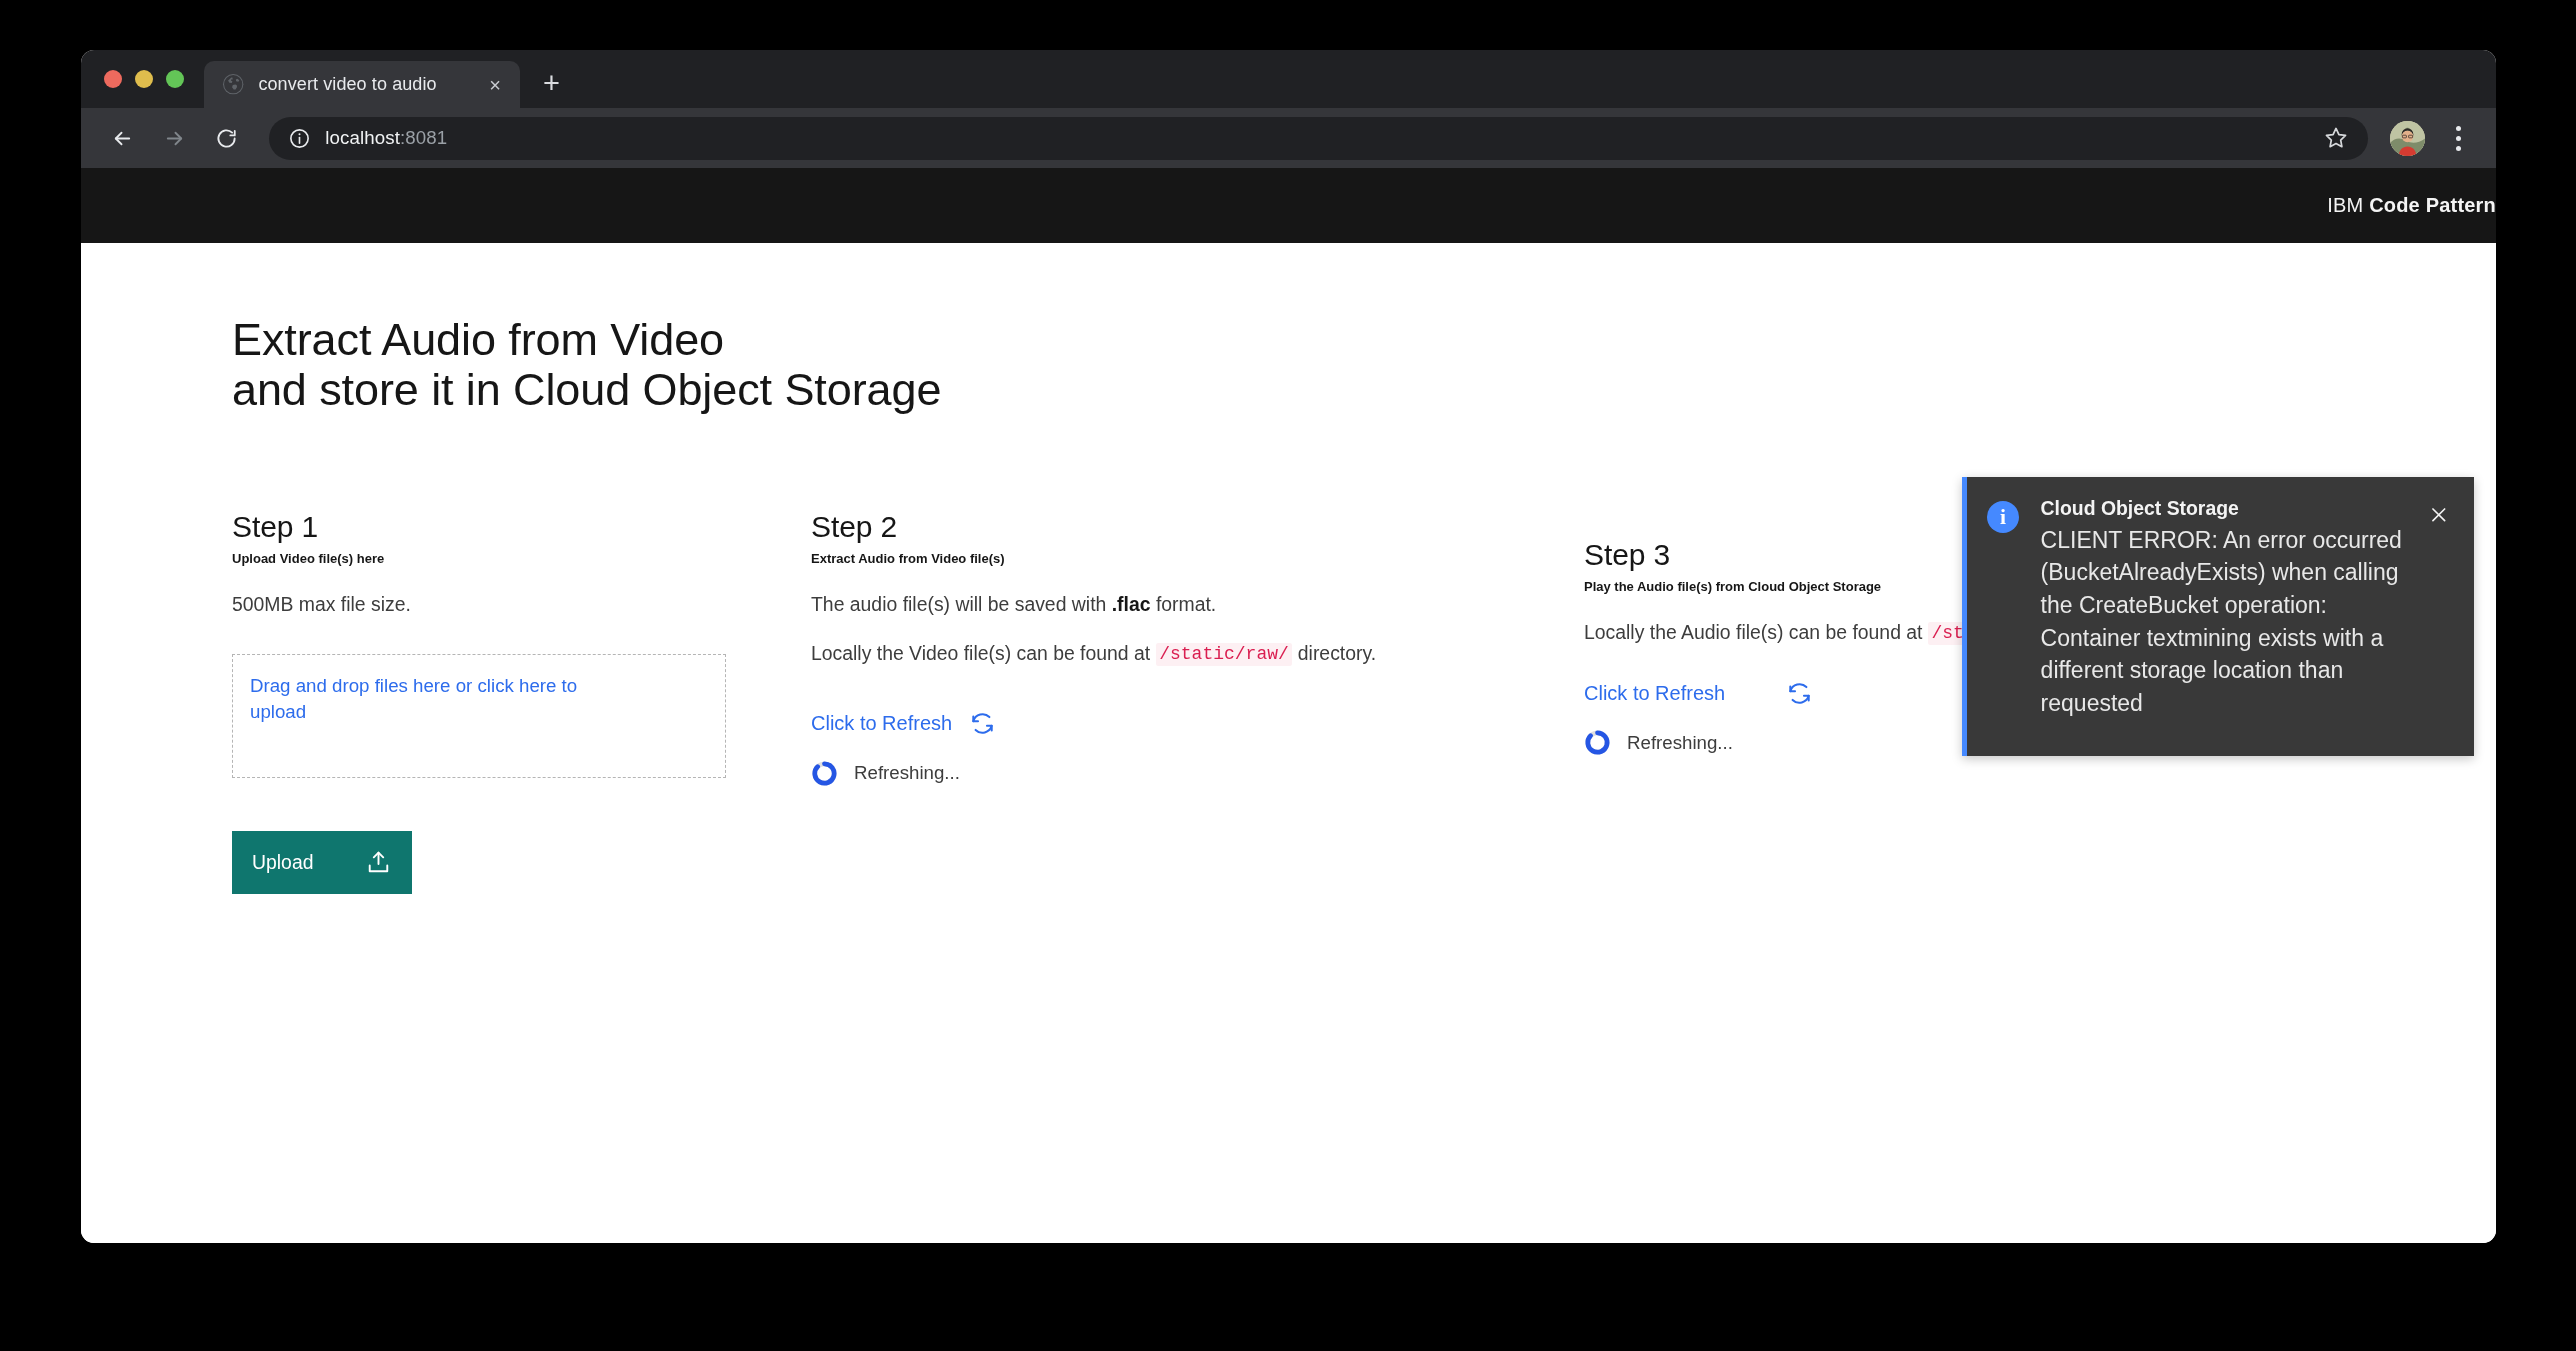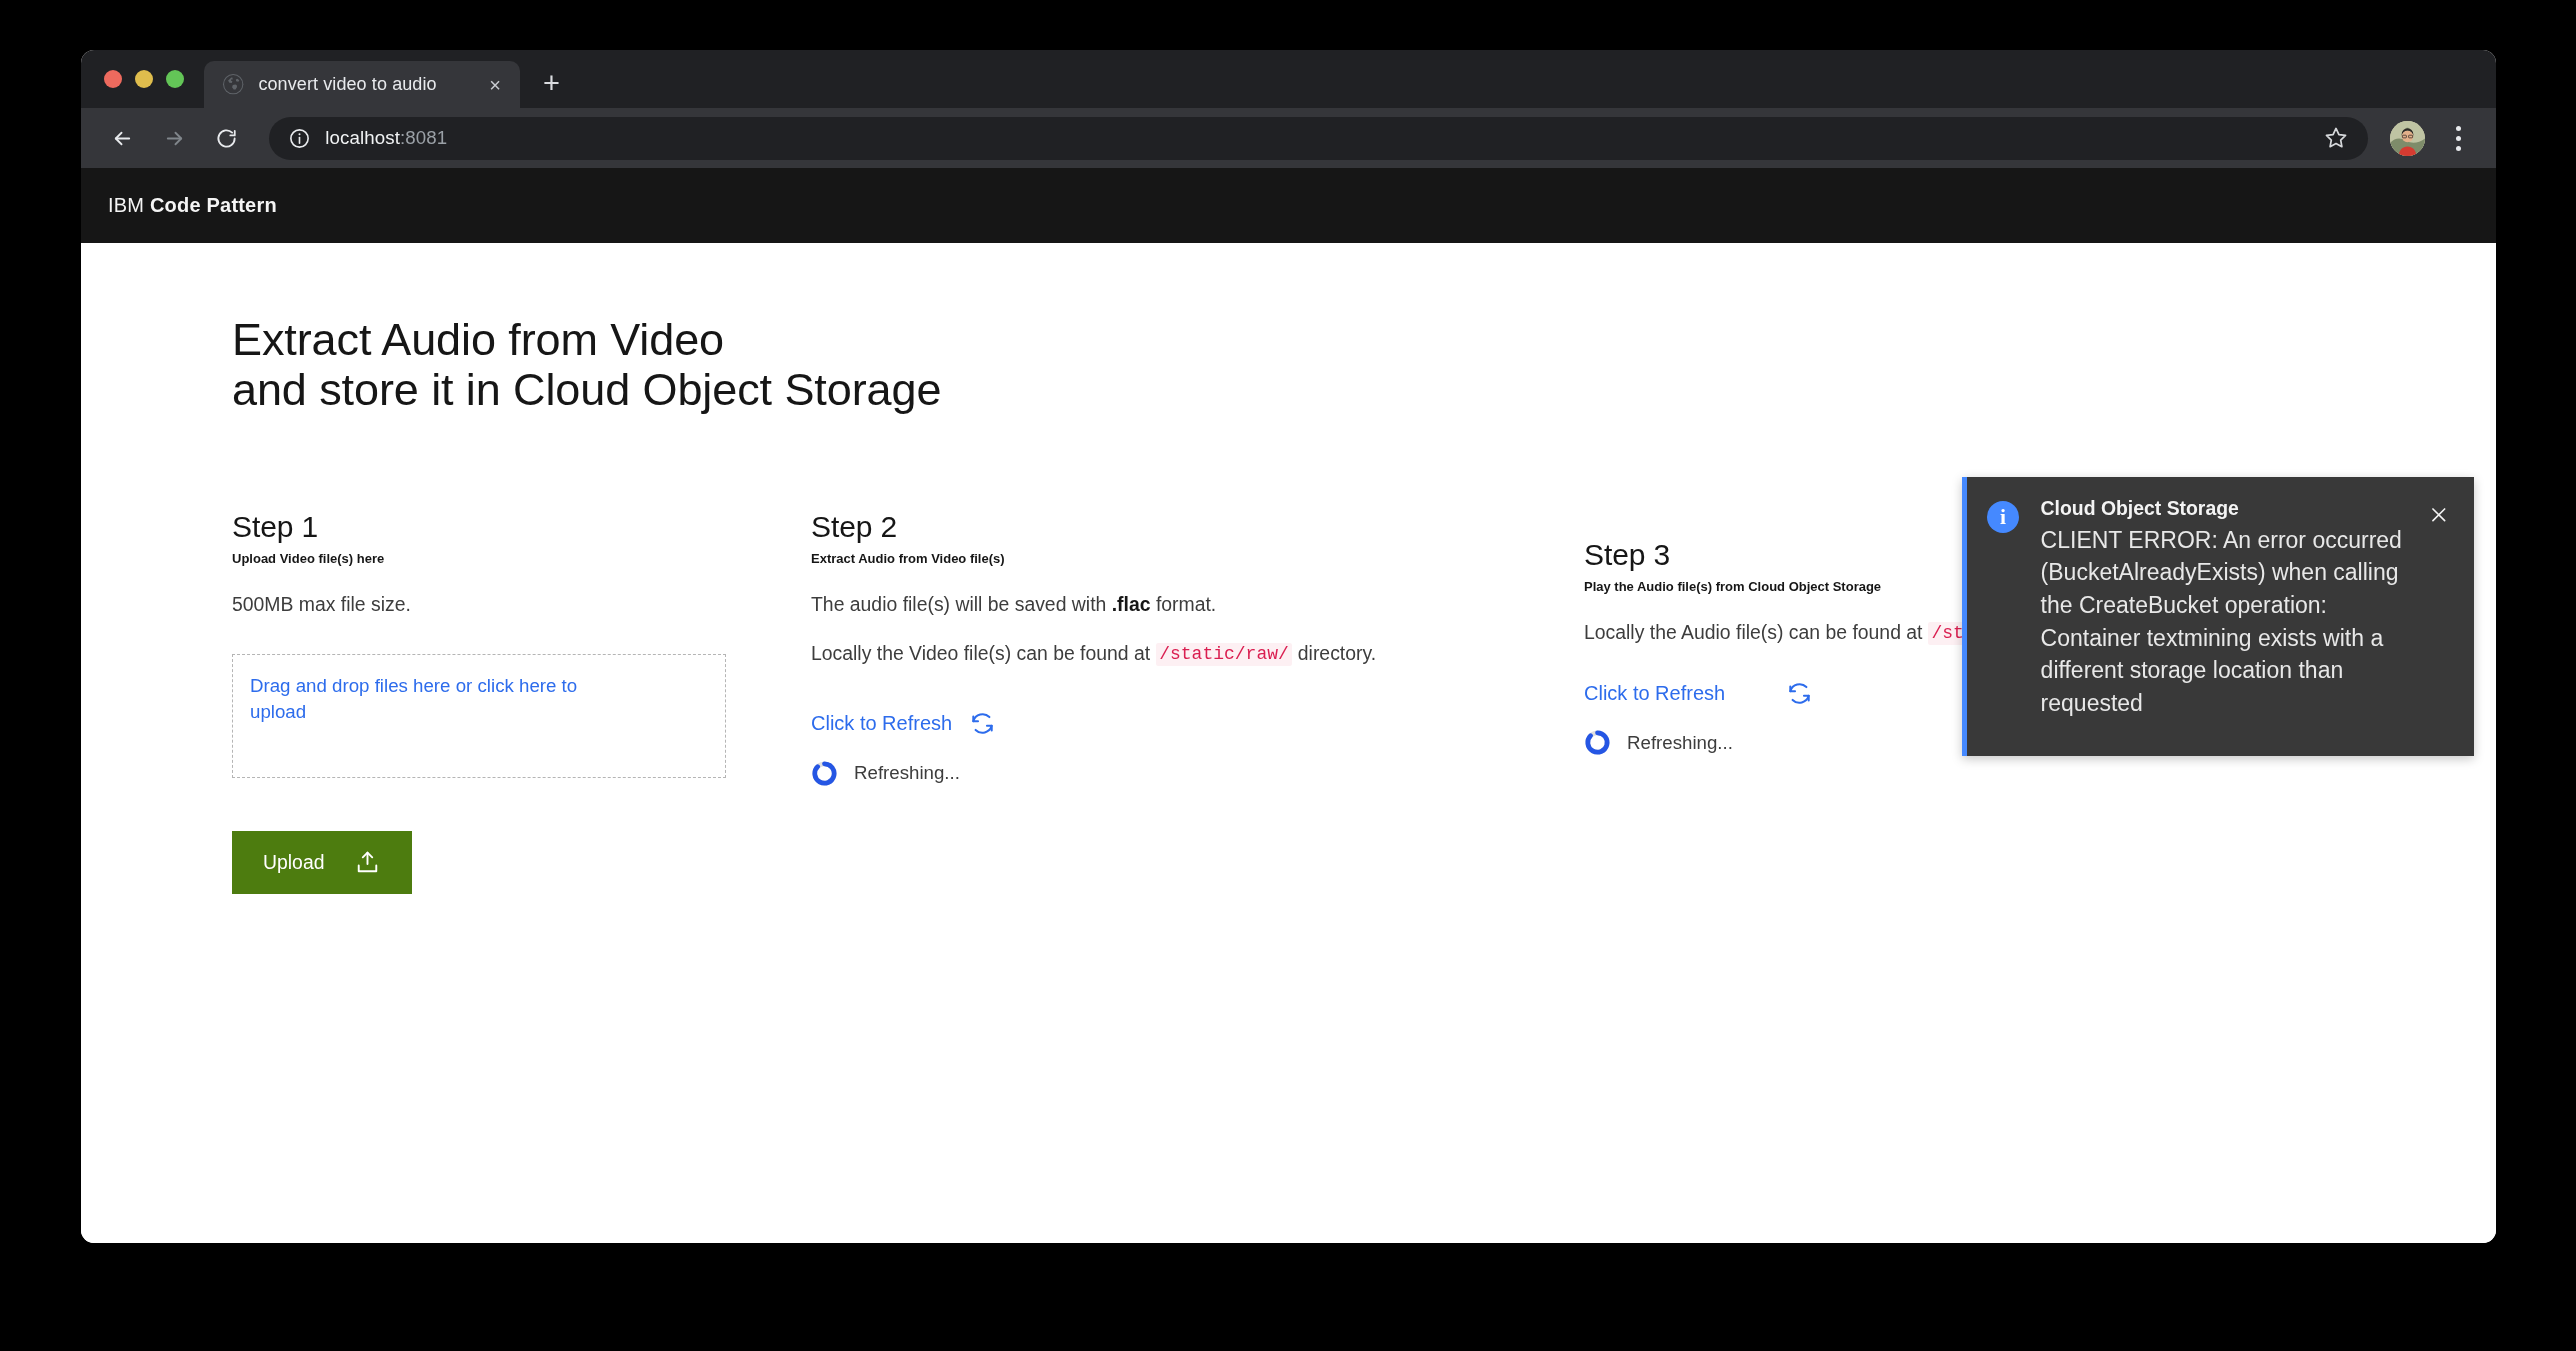--- a/index.html
+++ b/index.html
@@ -135,20 +135,21 @@
 
   
   #page { flex: 1 1 auto; background: #ffffff; position: relative; overflow: hidden; }
 
   #ibm-header {
     height: 75px;
     background: #161616;
     display: flex;
     align-items: center;
     padding-left: 27px;
+    justify-content: flex-end;
   }
   #ibm-brand {
     color: #f4f4f4;
     font-size: 20px;
     letter-spacing: 0.2px;
   }
   #ibm-brand .ibm-mark { font-weight: 400; }
   #ibm-brand .ibm-product { font-weight: 700; margin-left: 5.8px; }
 
   #page-body { position: relative; padding: 0 151px; }
@@ -217,24 +218,24 @@
     font-size: 18.7px;
     line-height: 1.38;
     width: 388px;
   }
 
   
   #upload-button {
     margin-top: 53px;
     width: 180px;
     height: 63px;
-    background: #4d7c0f;
-    display: flex;
-    align-items: center;
-    padding: 0 31px;
+    background: #0f766e;
+    display: flex;
+    align-items: center;
+    padding: 0 20px;
     border: none;
   }
   #upload-button-label {
     color: #ffffff;
     font-size: 19.4px;
     font-weight: 400;
     flex: 1 1 auto;
     text-align: left;
   }
   #upload-icon { width: 27px; height: 27px; color: #ffffff; flex: 0 0 auto; }

